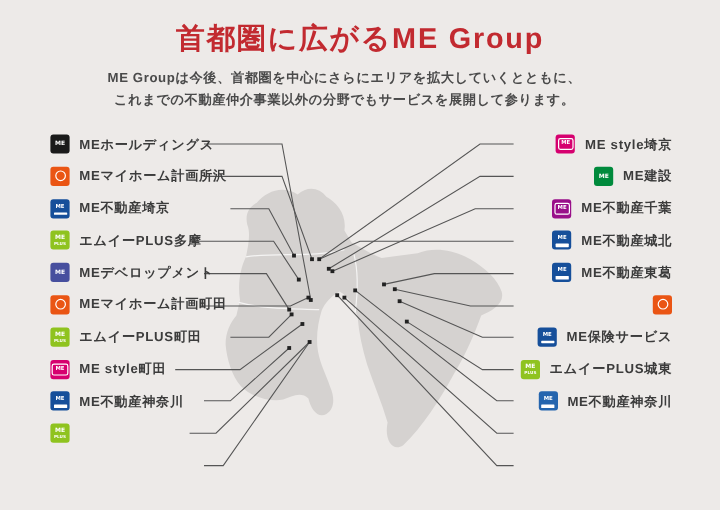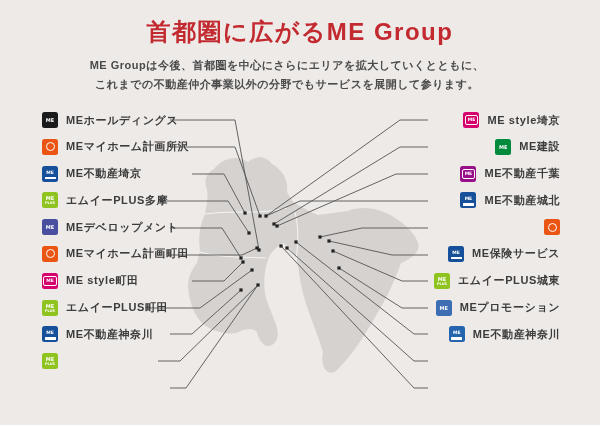--- a/index.html
+++ b/index.html
@@ -160,33 +160,33 @@
         </span>
       <span class="lbl">MEデベロップメント</span>
     </div>
     <div class="row">
       <span class="ic v-ring" style="background-color: rgb(234, 85, 20);">
           <span class="ring"></span>
         </span>
       <span class="lbl">MEマイホーム計画町田</span>
     </div>
     <div class="row">
+      <span class="ic" style="background-color: rgb(143, 195, 31);">
+          <span class="t">ME</span>
+          <span class="s">PLUS</span>
+        </span>
+      <span class="lbl">エムイーPLUS町田</span>
+    </div>
+    <div class="row">
       <span class="ic v-box" style="background-color: rgb(214, 0, 111);">
           <span class="t">ME</span>
         </span>
       <span class="lbl">ME style町田</span>
     </div>
     <div class="row">
-      <span class="ic" style="background-color: rgb(143, 195, 31);">
-          <span class="t">ME</span>
-          <span class="s">PLUS</span>
-        </span>
-      <span class="lbl">エムイーPLUS町田</span>
-    </div>
-    <div class="row">
       <span class="ic v-band" style="background-color: rgb(22, 79, 154);">
           <span class="t">ME</span>
         </span>
       <span class="lbl">ME不動産神奈川</span>
     </div>
     <div class="row">
       <span class="ic" style="background-color: rgb(143, 195, 31);">
           <span class="t">ME</span>
           <span class="s">PLUS</span>
         </span>
@@ -210,46 +210,46 @@
       <span class="ic v-box" style="background-color: rgb(153, 15, 137);">
           <span class="t">ME</span>
         </span>
       <span class="lbl">ME不動産千葉</span>
     </div>
     <div class="row">
       <span class="ic v-band" style="background-color: rgb(22, 79, 154);">
           <span class="t">ME</span>
         </span>
       <span class="lbl">ME不動産城北</span>
+    </div>
+    <div class="row">
+      <span class="ic v-band" style="background-color: rgb(22, 79, 154);">
+          <span class="t">ME</span>
+        </span>
+      <span class="lbl">ME不動産東葛</span>
     </div>
     <div class="row">
       <span class="ic v-ring" style="background-color: rgb(234, 85, 20);">
           <span class="ring"></span>
         </span>
     </div>
     <div class="row">
       <span class="ic v-band" style="background-color: rgb(22, 79, 154);">
           <span class="t">ME</span>
         </span>
       <span class="lbl">ME保険サービス</span>
     </div>
     <div class="row">
       <span class="ic" style="background-color: rgb(143, 195, 31);">
           <span class="t">ME</span>
           <span class="s">PLUS</span>
         </span>
       <span class="lbl">エムイーPLUS城東</span>
     </div>
     <div class="row">
-      <span class="ic" style="background-color: rgb(61, 110, 180);">
-          <span class="t">ME</span>
-        </span>
-      <span class="lbl">MEプロモーション</span>
-    </div>
-    <div class="row">
       <span class="ic v-band" style="background-color: rgb(37, 101, 174);">
           <span class="t">ME</span>
         </span>
       <span class="lbl">ME不動産神奈川</span>
     </div>
   </div>
 
 </div>
 
 </body></html>

